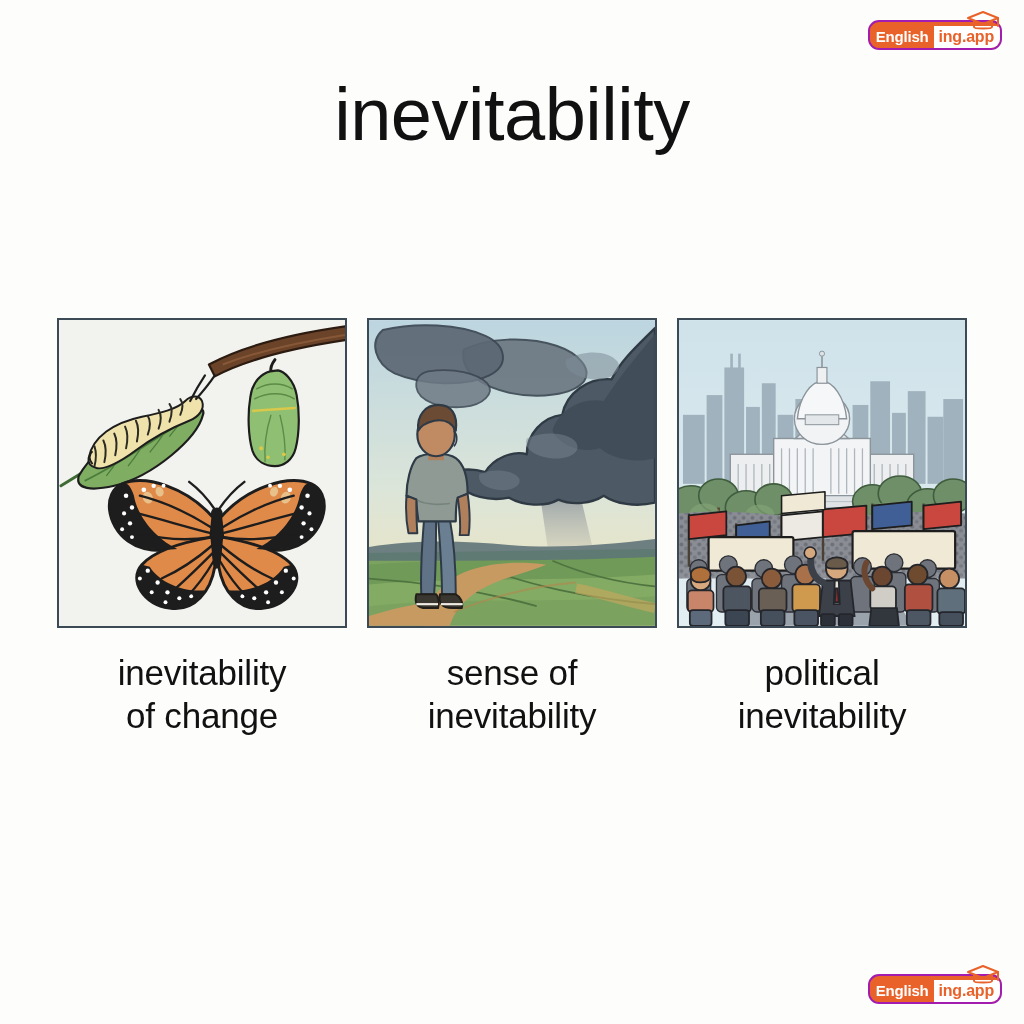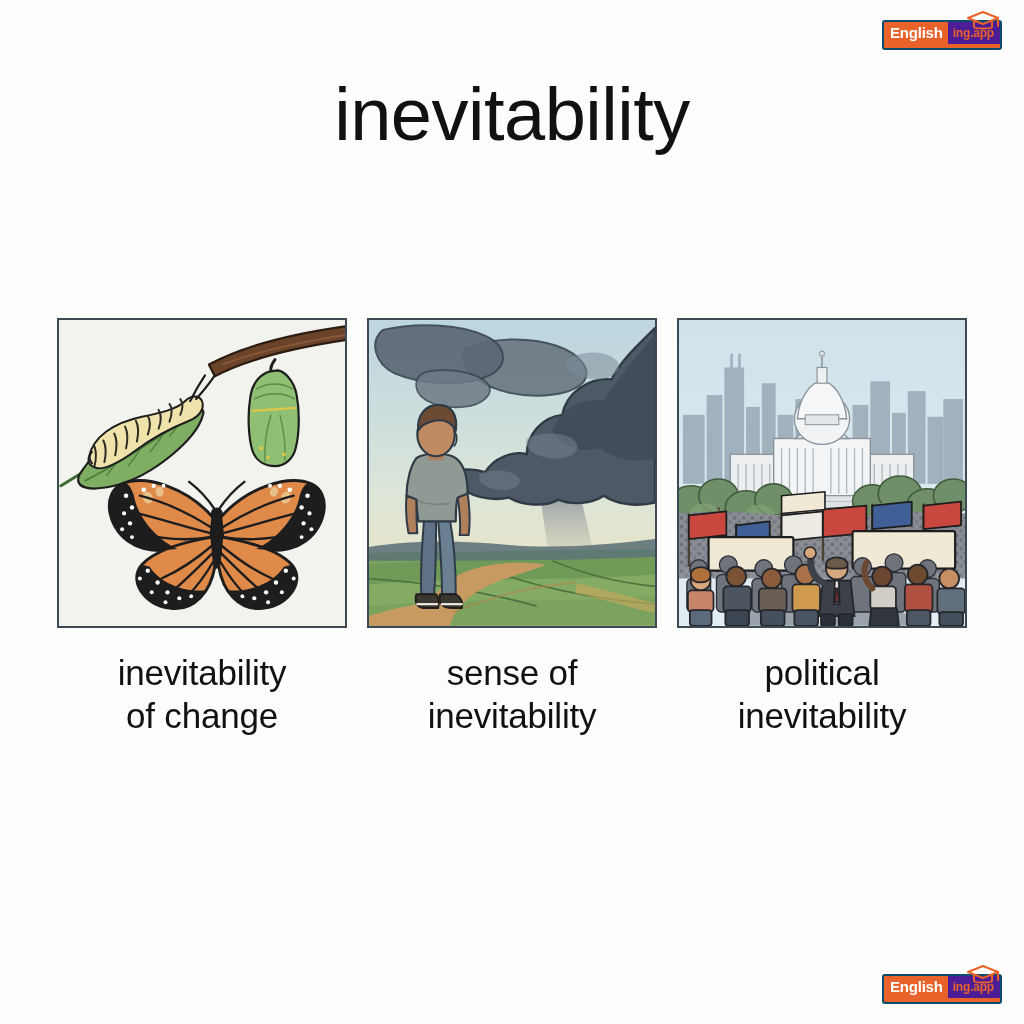--- a/index.html
+++ b/index.html
@@ -20,43 +20,43 @@
     position: absolute;
     display: flex;
     align-items: center;
     height: 26px;
   }
   .brand-top { right: 22px; top: 22px; }
   .brand-bottom { right: 22px; bottom: 22px; }
 
   .brand-box {
     display: flex;
-    align-items: flex-start;
-    border: 2px solid #0c4a6e;
-    border-radius: 3px;
+    align-items: flex-end;
+    border: 2px solid #a21caf;
+    border-radius: 11px;
     overflow: hidden;
     height: 26px;
     background: #e8622a;
   }
   .brand-left {
     background: #e8622a;
     color: #ffffff;
     font-size: 15px;
     font-weight: 700;
     line-height: 22px;
     padding: 0 5px 0 6px;
     letter-spacing: -0.2px;
     white-space: nowrap;
     display: flex;
     align-items: center;
   }
   .brand-right {
-    background: #4c1d95;
+    background: #ffffff;
     color: #e8622a;
-    font-size: 12px;
+    font-size: 16px;
     font-weight: 700;
     line-height: 22px;
     padding: 0 6px 0 5px;
     letter-spacing: -0.2px;
     white-space: nowrap;
     display: flex;
     align-items: center;
   }
   .brand-cap {
     position: absolute;

